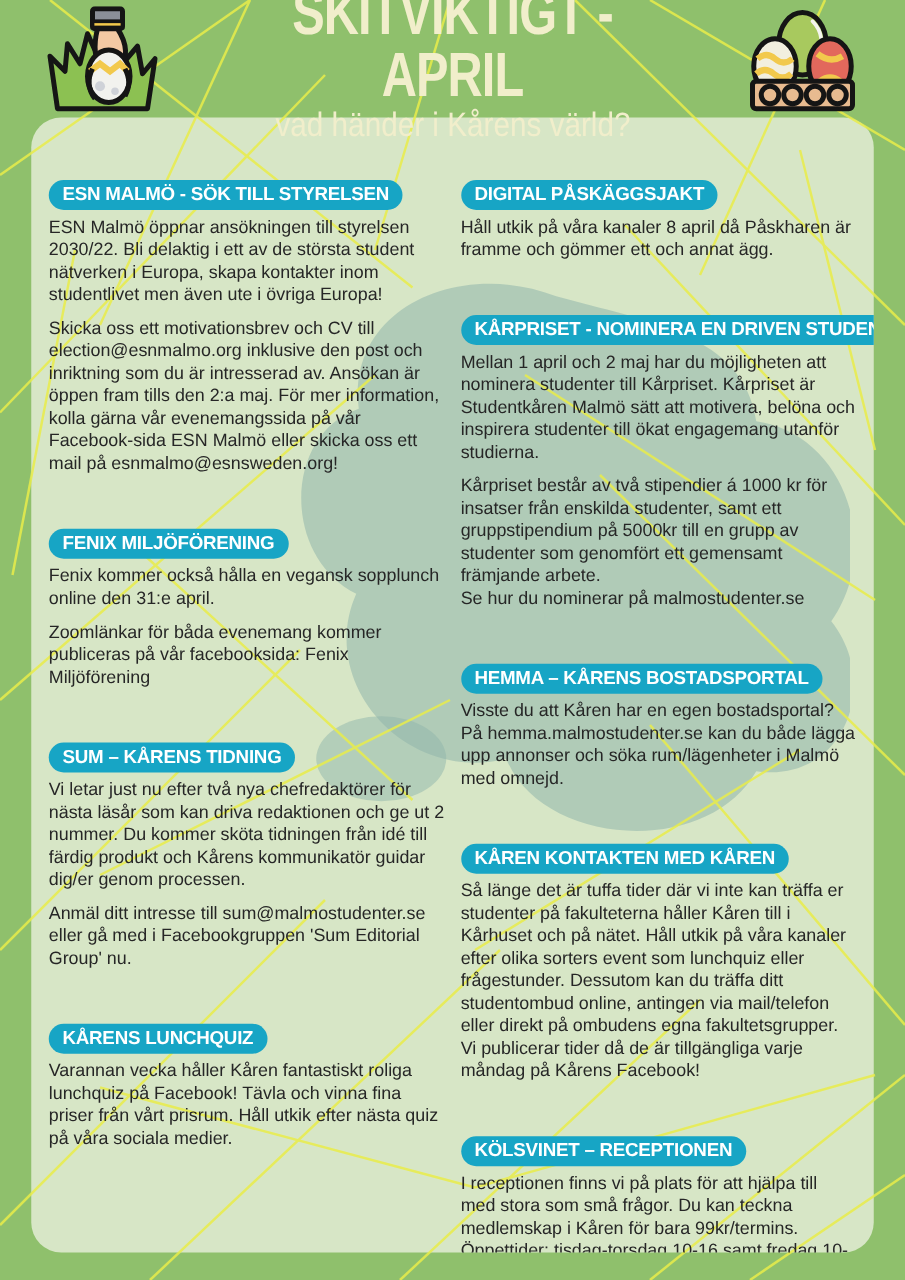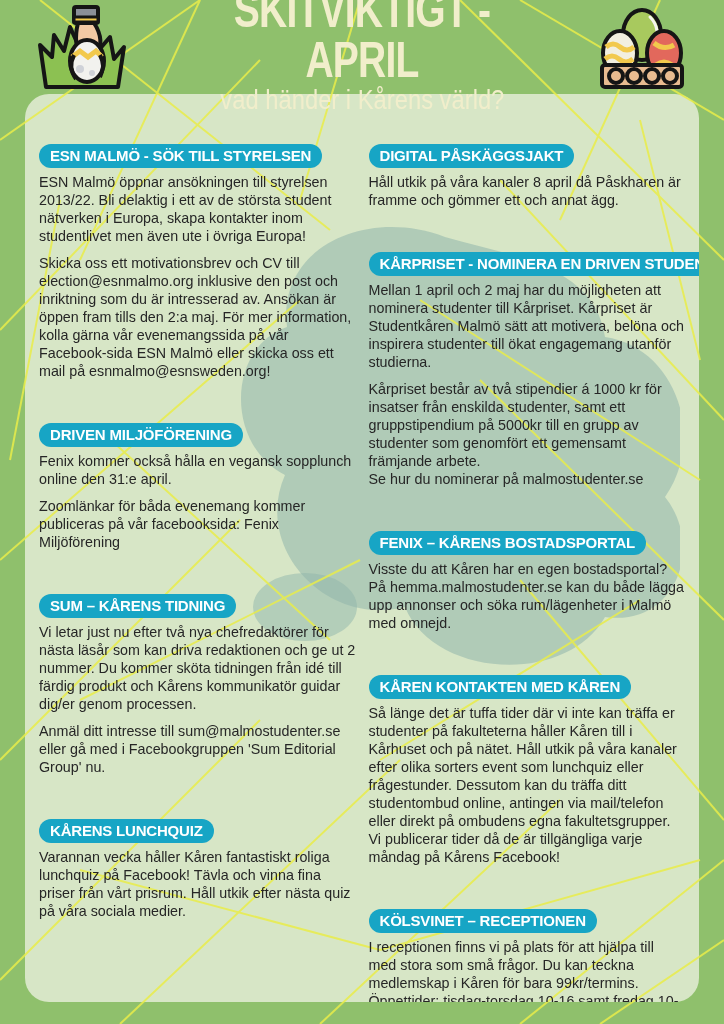--- a/index.html
+++ b/index.html
@@ -112,25 +112,25 @@
       </svg>
     </div>
   </div>
 
   <div class="content">
     <div class="cols">
 
       <div class="col">
         <div class="section">
           <span class="pill">ESN MALMÖ - SÖK TILL STYRELSEN</span>
-          <p>ESN Malmö öppnar ansökningen till styrelsen 2013/22. Bli delaktig i ett av de största student nätverken i Europa, skapa kontakter inom studentlivet men även ute i övriga Europa!</p>
+          <p>ESN Malmö öppnar ansökningen till styrelsen 2030/22. Bli delaktig i ett av de största student nätverken i Europa, skapa kontakter inom studentlivet men även ute i övriga Europa!</p>
           <p>Skicka oss ett motivationsbrev och CV till election@esnmalmo.org inklusive den post och inriktning som du är intresserad av. Ansökan är öppen fram tills den 2:a maj. För mer information, kolla gärna vår evenemangssida på vår Facebook-sida ESN Malmö eller skicka oss ett mail på esnmalmo@esnsweden.org!</p>
         </div>
         <div class="section">
-          <span class="pill">DRIVEN MILJÖFÖRENING</span>
+          <span class="pill">FENIX MILJÖFÖRENING</span>
           <p>Fenix kommer också hålla en vegansk sopplunch online den 31:e april.</p>
           <p>Zoomlänkar för båda evenemang kommer publiceras på vår facebooksida: Fenix Miljöförening</p>
         </div>
         <div class="section">
           <span class="pill">SUM – KÅRENS TIDNING</span>
           <p>Vi letar just nu efter två nya chefredaktörer för nästa läsår som kan driva redaktionen och ge ut 2 nummer. Du kommer sköta tidningen från idé till färdig produkt och Kårens kommunikatör guidar dig/er genom processen.</p>
           <p>Anmäl ditt intresse till sum@malmostudenter.se eller gå med i Facebookgruppen 'Sum Editorial Group' nu.</p>
         </div>
         <div class="section">
           <span class="pill">KÅRENS LUNCHQUIZ</span>
@@ -143,21 +143,21 @@
           <span class="pill">DIGITAL PÅSKÄGGSJAKT</span>
           <p>Håll utkik på våra kanaler 8 april då Påskharen är framme och gömmer ett och annat ägg.</p>
         </div>
         <div class="section">
           <span class="pill">KÅRPRISET - NOMINERA EN DRIVEN STUDENT</span>
           <p>Mellan 1 april och 2 maj har du möjligheten att nominera studenter till Kårpriset. Kårpriset är Studentkåren Malmö sätt att motivera, belöna och inspirera studenter till ökat engagemang utanför studierna.</p>
           <p>Kårpriset består av två stipendier á 1000 kr för insatser från enskilda studenter,  samt ett gruppstipendium på 5000kr till en grupp av studenter som genomfört ett gemensamt främjande arbete.
 Se hur du nominerar på malmostudenter.se</p>
         </div>
         <div class="section">
-          <span class="pill">FENIX – KÅRENS BOSTADSPORTAL</span>
+          <span class="pill">HEMMA – KÅRENS BOSTADSPORTAL</span>
           <p>Visste du att Kåren har en egen bostadsportal? På hemma.malmostudenter.se kan du både lägga upp annonser och söka rum/lägenheter i Malmö med omnejd.</p>
         </div>
         <div class="section">
           <span class="pill">KÅREN KONTAKTEN MED KÅREN</span>
           <p>Så länge det är tuffa tider där vi inte kan träffa er studenter på fakulteterna håller Kåren till i Kårhuset och på nätet. Håll utkik på våra kanaler efter olika sorters event som lunchquiz eller frågestunder. Dessutom kan du träffa ditt studentombud online, antingen via mail/telefon eller direkt på ombudens egna fakultetsgrupper. Vi publicerar tider då de är tillgängliga varje måndag på Kårens Facebook!</p>
         </div>
         <div class="section">
           <span class="pill">KÖLSVINET – RECEPTIONEN</span>
           <p>I receptionen finns vi på plats för att hjälpa till med stora som små frågor. Du kan teckna medlemskap i Kåren för bara 99kr/termins. Öppettider: tisdag-torsdag 10-16 samt fredag 10-13.</p>
         </div>

